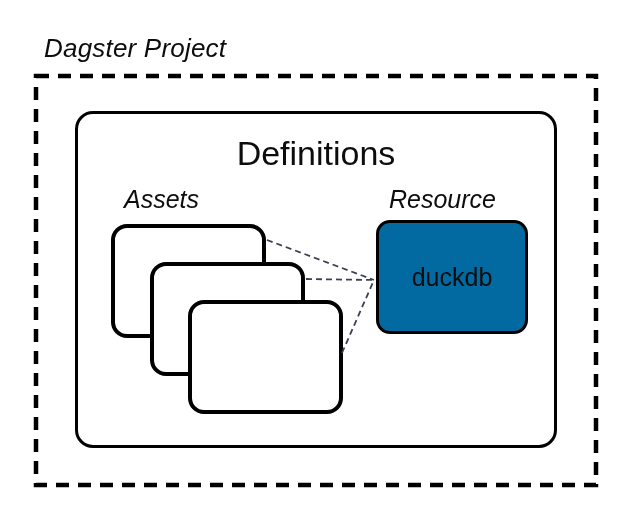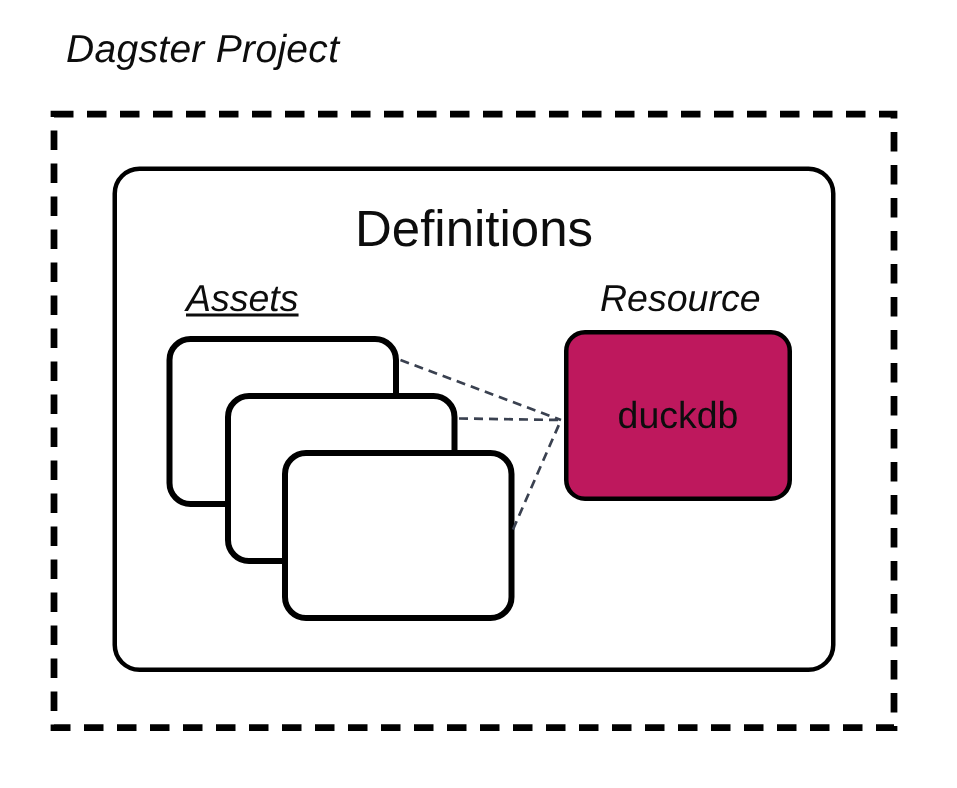--- a/index.html
+++ b/index.html
@@ -11,21 +11,21 @@
   .canvas {
     position: relative;
     width: 638px;
     height: 525px;
     background: #ffffff;
     overflow: hidden;
   }
   .project-title {
     position: absolute;
     left: 44px;
-    top: 17px;
+    top: 33px;
     font-size: 26px;
     font-style: italic;
     font-weight: 500;
     color: #0d0d0d;
     letter-spacing: 0.2px;
     white-space: nowrap;
   }
   .svg-overlay {
     position: absolute;
     left: 0;
@@ -60,25 +60,24 @@
   .assets-label {
     position: absolute;
     left: 124px;
     top: 185px;
     font-size: 25px;
     font-style: italic;
     font-weight: 500;
     color: #0d0d0d;
     z-index: 2;
     white-space: nowrap;
-    text-decoration: underline;
   }
   .resource-label {
     position: absolute;
-    left: 400px;
+    left: 389px;
     top: 185px;
     font-size: 25px;
     font-style: italic;
     font-weight: 500;
     color: #0d0d0d;
     z-index: 2;
     white-space: nowrap;
   }
   .asset-card {
     position: absolute;
@@ -124,21 +123,21 @@
   <div class="definitions-label">Definitions</div>
 
   <div class="assets-label">Assets</div>
 
   <div class="resource-label">Resource</div>
 
   <div class="asset-card asset-card-1"></div>
   <div class="asset-card asset-card-2"></div>
   <div class="asset-card asset-card-3"></div>
 
-  <div class="resource-box" style="background: #be185d;">
+  <div class="resource-box" style="background: #0369a1;">
     <span class="resource-name">duckdb</span>
   </div>
 
   <svg class="svg-overlay" width="638" height="525" viewBox="0 0 638 525" xmlns="http://www.w3.org/2000/svg">
     <rect x="36" y="76" width="560" height="409" fill="none" stroke="#000000" stroke-width="4.5" stroke-dasharray="13 9"></rect>
     <line x1="267" y1="240" x2="374" y2="280" stroke-width="1.8" stroke-dasharray="6 4" stroke="#3a4150"></line>
     <line x1="306" y1="279" x2="374" y2="280" stroke-width="1.8" stroke-dasharray="6 4" stroke="#3a4150"></line>
     <line x1="342" y1="353" x2="374" y2="280" stroke-width="1.8" stroke-dasharray="6 4" stroke="#3a4150"></line>
   </svg>
 

